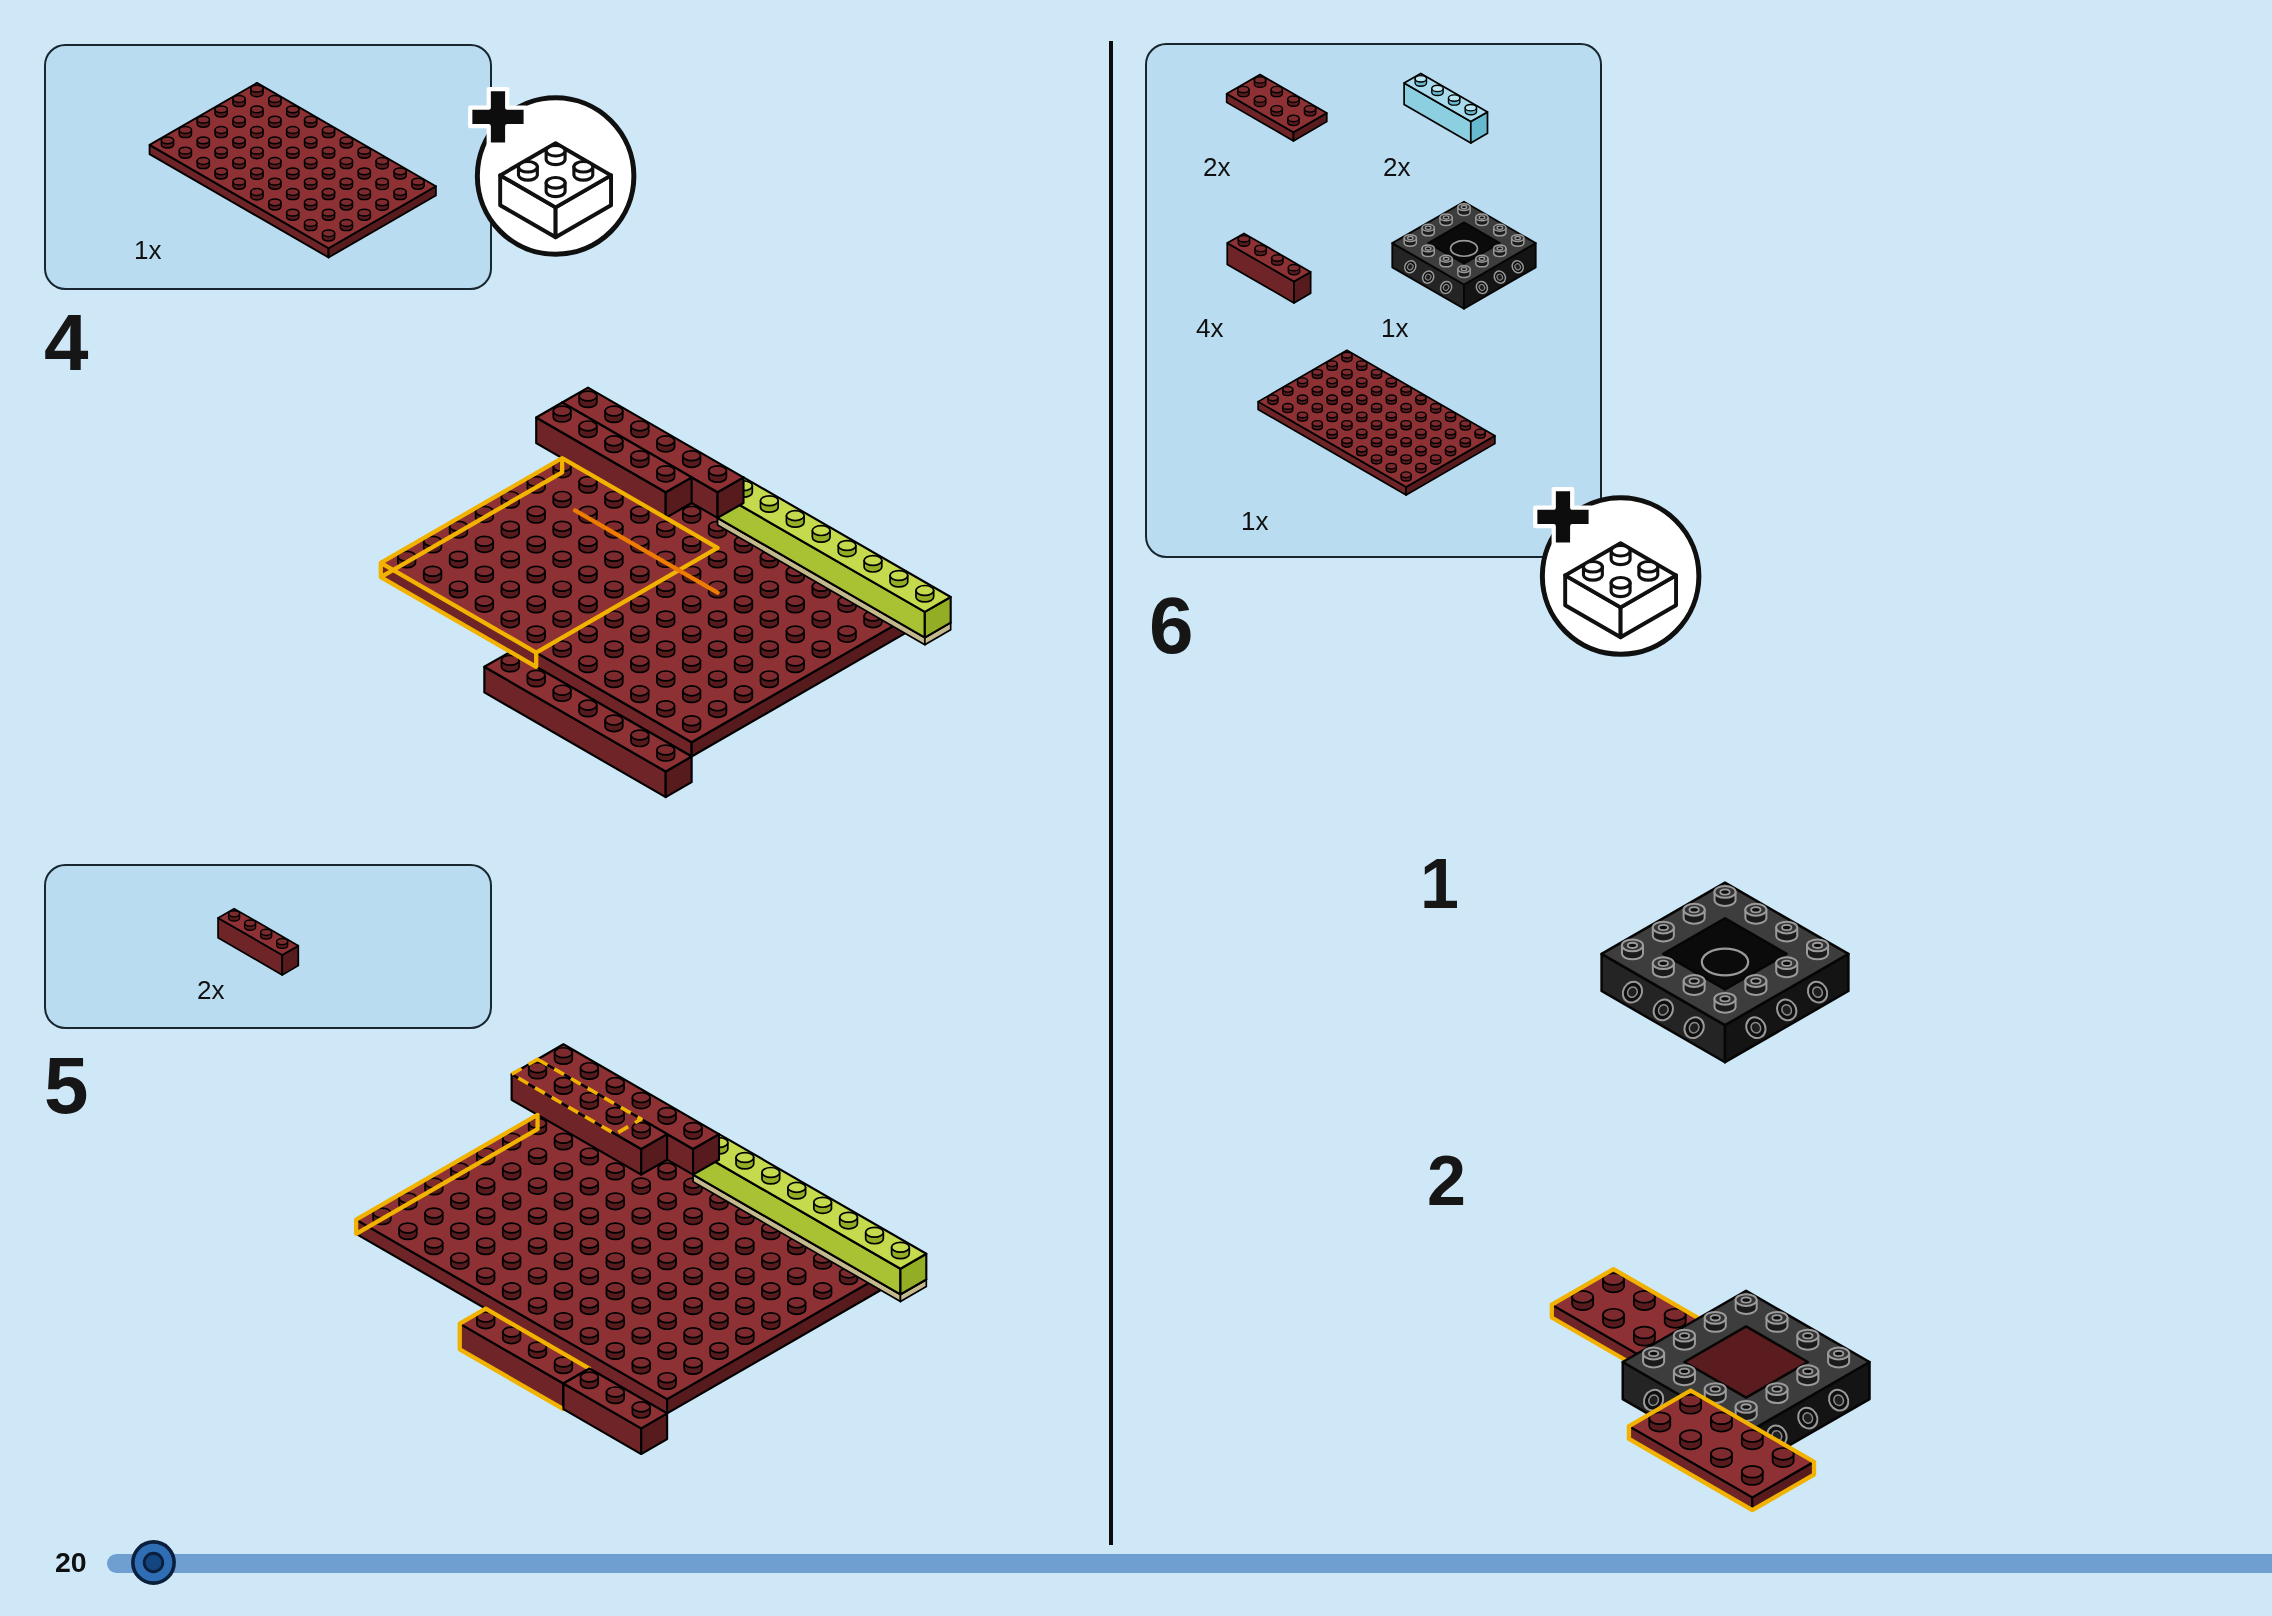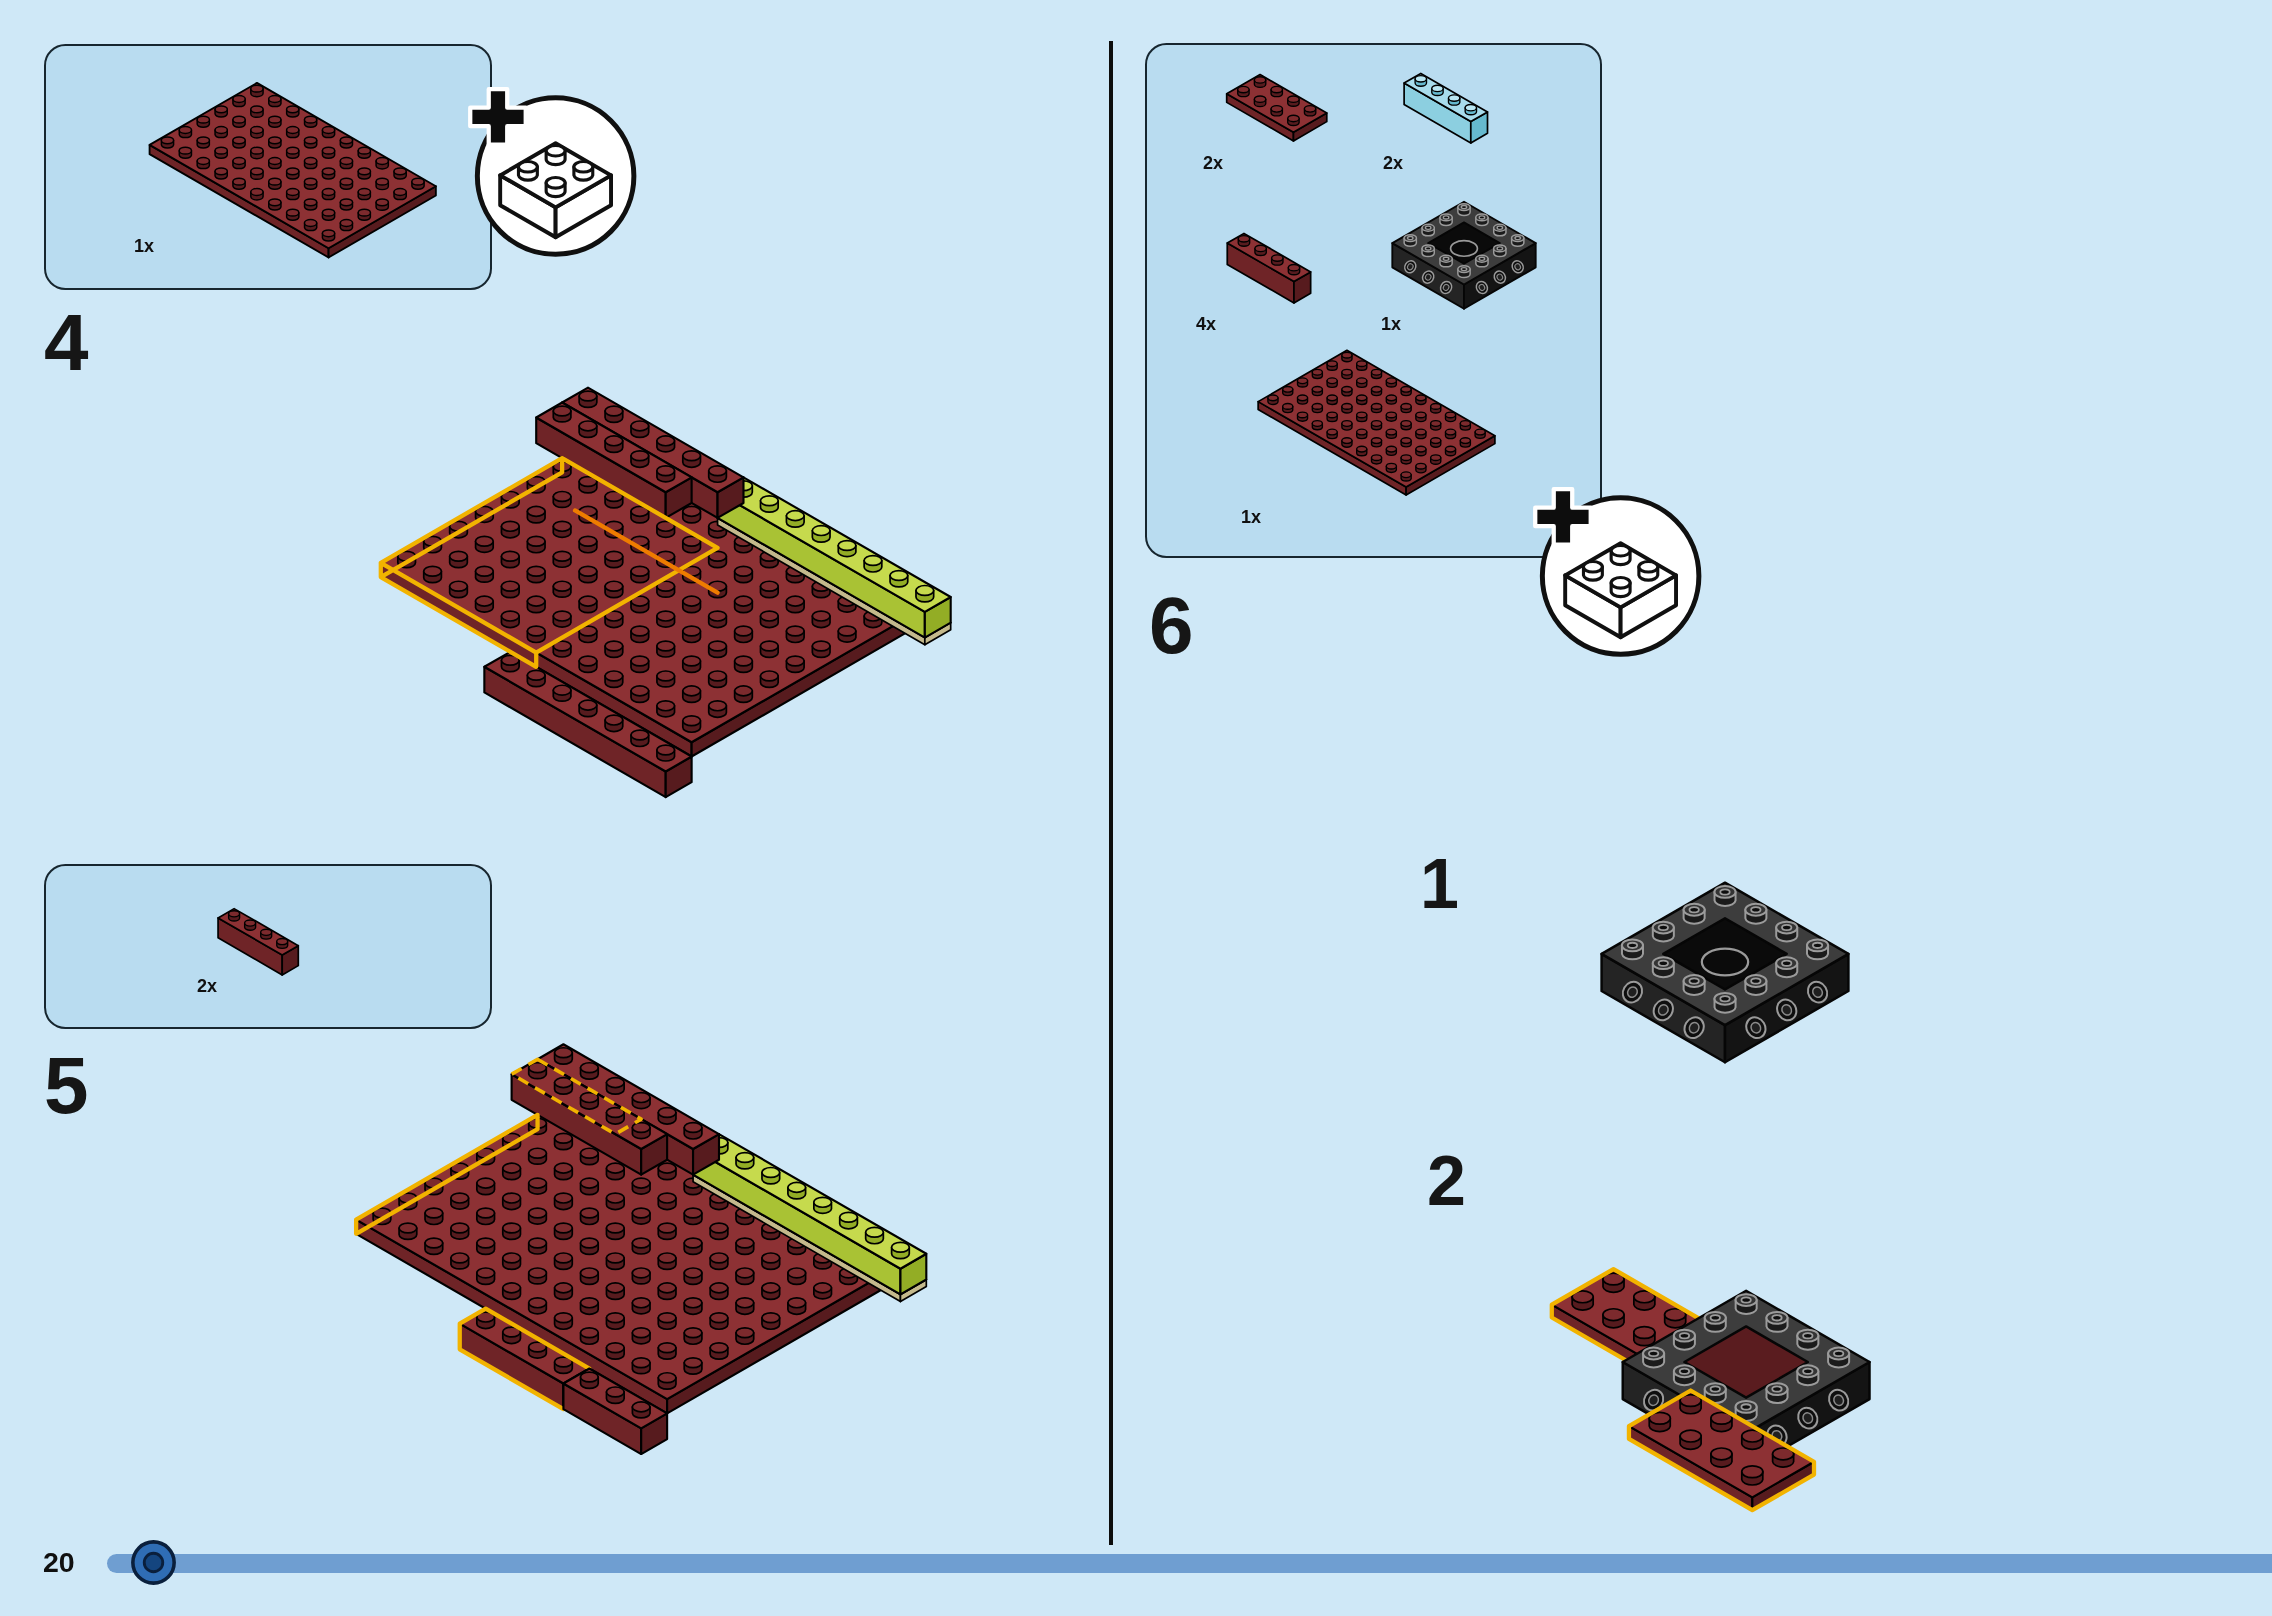--- a/index.html
+++ b/index.html
@@ -10,22 +10,22 @@
   }
   .abs{position:absolute;}
   .callout{
     background:#b9dcf0;
     border:2.9px solid #17262f;
     border-radius:21.4px;
     box-sizing:border-box;
   }
   .stepnum{font-size:80px;font-weight:700;color:#161616;line-height:1;}
   .substepnum{font-size:70px;font-weight:700;color:#161616;line-height:1;}
-  .qty{font-size:18px;font-weight:700;color:#101010;line-height:1;}
-  .pagenum{font-size:28.5px;font-weight:700;color:#101010;line-height:1;}
+  .qty{font-size:26px;font-weight:400;color:#101010;line-height:1;}
+  .pagenum{font-size:28.5px;font-weight:700;color:#101010;line-height:1;margin-left:12px;}
   .divider{width:3.6px;background:#0d0d0d;}
   .progress{background:#6f9ed1;border-radius:10px 0 0 10px;}
   svg{display:block;}
 </style>
 </head>
 <body>
 
 <div class="abs callout" style="left:44px;top:44px;width:448px;height:246px;">
   <svg id="svg-part-a" class="abs" style="left:20px;top:4.3px;" width="399" height="214" viewBox="0 0 560 300">
       <polygon points="117.3,133.0 368.5,278.0 368.5,291.0 117.3,146.0" fill="#6f2427" stroke="#000" stroke-width="2.6" stroke-linejoin="round"></polygon>

